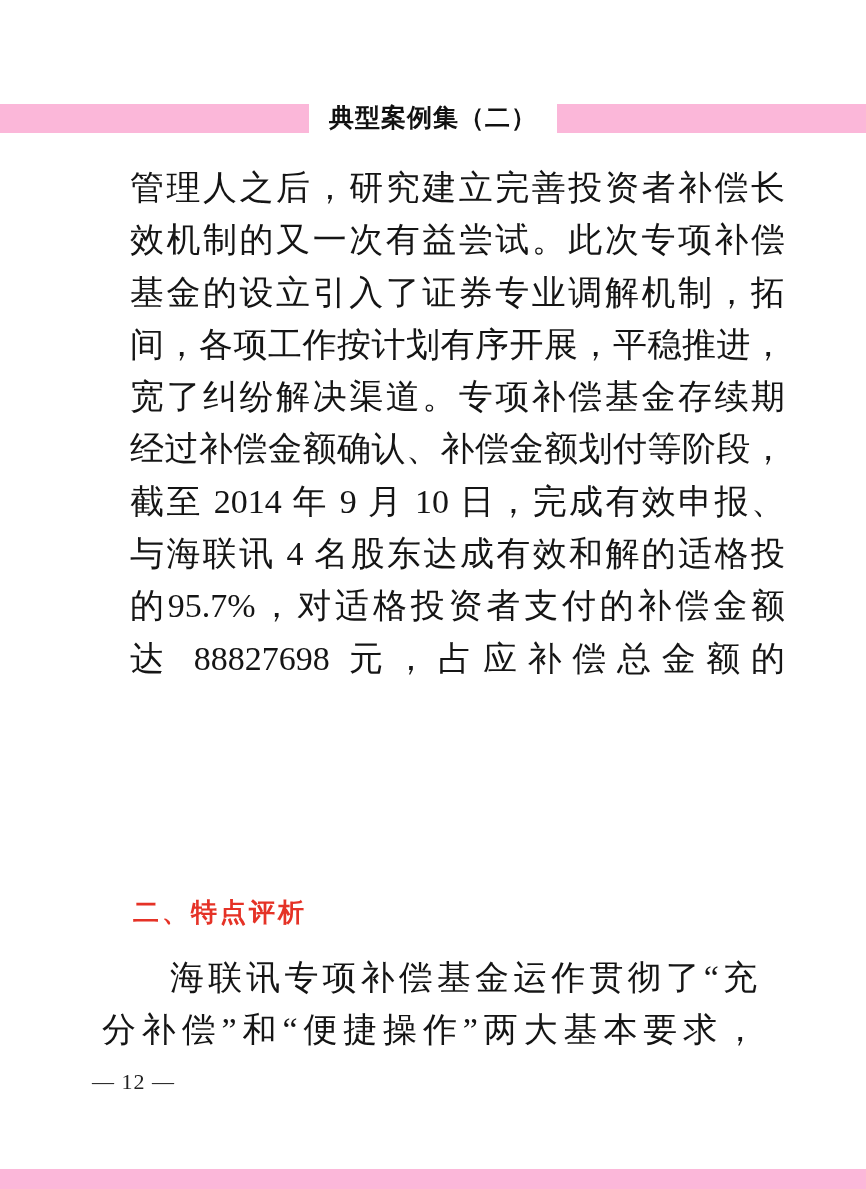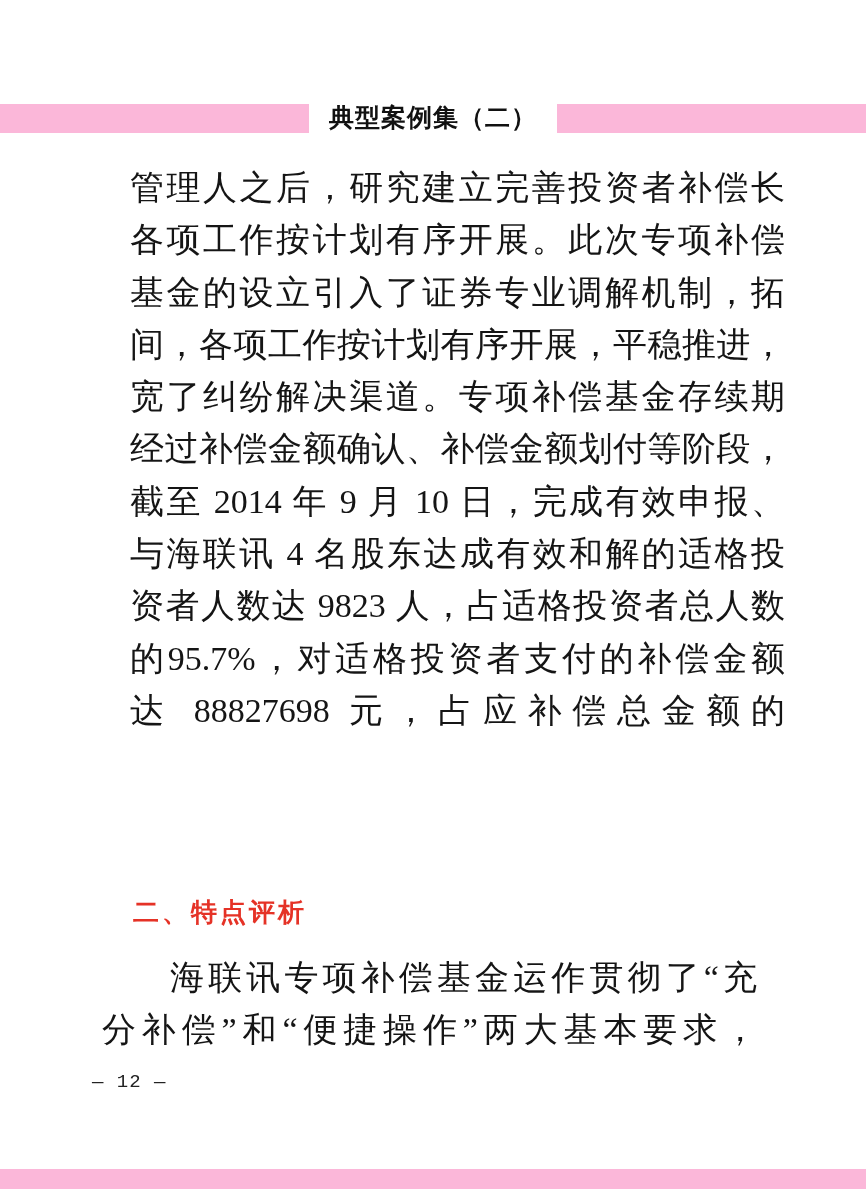--- a/index.html
+++ b/index.html
@@ -77,54 +77,52 @@
     line-height: 46px;
     letter-spacing: 3px;
     color: var(--heading_red);
     white-space: nowrap;
   }
   
   .page-number {
     position: absolute;
     left: 92px;
     top: 1066px;
-    font-size: 19px;
+    font-size: 22px;
     line-height: 32px;
     letter-spacing: 1px;
     color: #222222;
     white-space: nowrap;
-    font-family: Liberation Mono, monospace;
   }
   .footer-band {
     position: absolute;
     left: 0;
     top: 1169px;
     width: 866px;
     height: 20px;
     background: var(--band_pink);
   }
 </style>
 </head>
 <body>
 
 <div class="page">
 
   <div class="header-band"></div>
   <div class="page-title">典型案例集（二）</div>
 
   <div class="body-block">
     <div class="t-line">管理人之后，研究建立完善投资者补偿长</div>
-    <div class="t-line">各项工作按计划有序开展。此次专项补偿</div>
+    <div class="t-line">效机制的又一次有益尝试。此次专项补偿</div>
     <div class="t-line">基金的设立引入了证券专业调解机制，拓</div>
     <div class="t-line">间，各项工作按计划有序开展，平稳推进，</div>
     <div class="t-line">宽了纠纷解决渠道。专项补偿基金存续期</div>
     <div class="t-line">经过补偿金额确认、补偿金额划付等阶段，</div>
     <div class="t-line">截至 2014 年 9 月 10 日，完成有效申报、</div>
     <div class="t-line">与海联讯 4 名股东达成有效和解的适格投</div>
-    <div class="t-line">资者人数达 9823 人，占适格投资者总人数</div>
     <div class="t-line">的95.7%，对适格投资者支付的补偿金额</div>
     <div class="t-line">达 88827698 元，占应补偿总金额的</div>
   </div>
 
   <div class="section-heading">二、特点评析</div>
 
   <div class="para2-block">
     <div class="t-line indent">海联讯专项补偿基金运作贯彻了“充</div>
     <div class="t-line">分补偿”和“便捷操作”两大基本要求，</div>
   </div>

